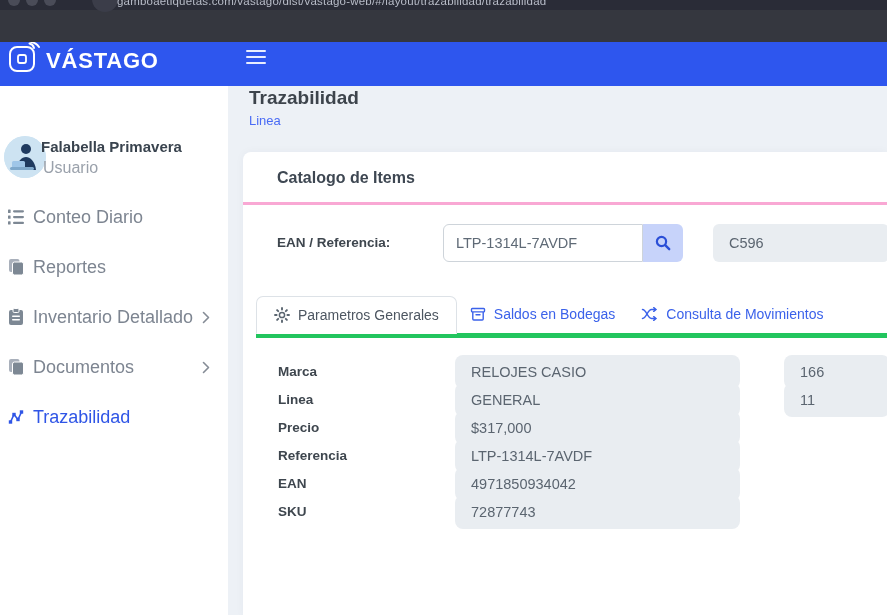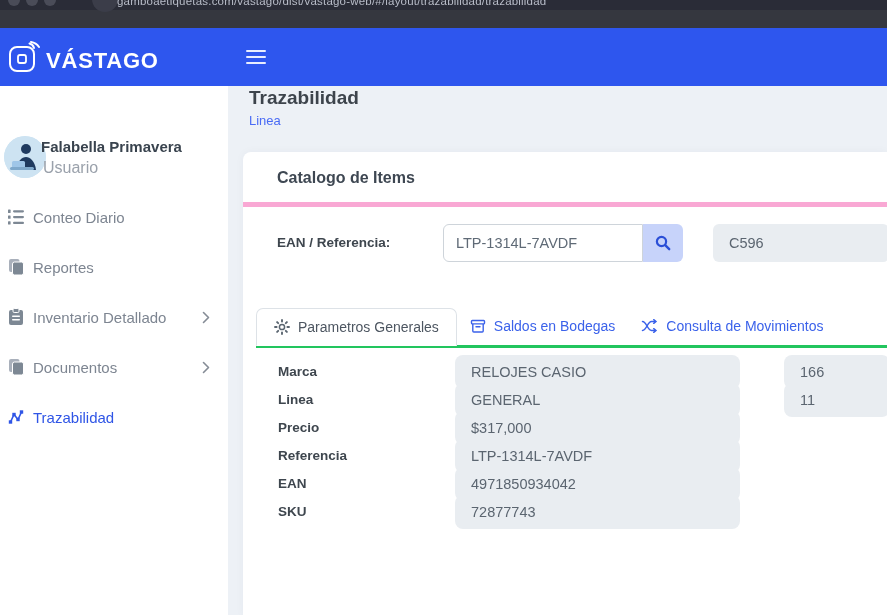--- a/index.html
+++ b/index.html
@@ -2,21 +2,21 @@
 <html><head>
 <meta charset="utf-8">
 <style>
   html,body{margin:0;padding:0;}
   body{
     width:887px;height:615px;position:relative;overflow:hidden;
     font-family:"Liberation Sans",sans-serif;background:#fff;
   }
   
   #browser-bar{
-    position:absolute;left:0;top:0;width:887px;height:28px;
+    position:absolute;left:0;top:0;width:887px;height:42px;
     background:linear-gradient(#2a2c37 0 10px,#35373f 10px 100%);
     overflow:hidden;z-index:5;
   }
   #browser-bar .nav-dot{position:absolute;top:-6px;width:12px;height:12px;border-radius:50%;background:#4a4c58;}
   #browser-bar .ext-circle{position:absolute;top:-14px;left:92px;width:26px;height:26px;border-radius:50%;background:#3b3d49;}
   #browser-bar .url-text{
     position:absolute;left:117px;top:-5px;font-size:11.5px;color:#b9bdc9;
     white-space:nowrap;letter-spacing:.2px;
   }
   
@@ -39,59 +39,59 @@
   #user-block{position:absolute;left:0;top:26px;width:228px;height:56px;}
   #user-avatar{
     position:absolute;left:4px;top:2px;width:42px;height:42px;border-radius:50%;
     background:#cde3f2;overflow:hidden;
   }
   #user-name{position:absolute;left:41px;top:4px;font-size:15px;font-weight:bold;color:#39434e;}
   #user-role{position:absolute;left:43px;top:25px;font-size:16px;color:#9aa1ab;text-align:center;}
   #menu{position:absolute;left:0;top:84px;width:228px;}
   .menu-item{
     position:relative;height:50px;display:flex;align-items:center;cursor:pointer;
-    color:#7d8591;font-size:15px;
+    color:#7d8591;font-size:18px;
   }
   .menu-item .mi-icon{width:20px;margin-left:6px;display:flex;align-items:center;justify-content:center;}
   .menu-item .mi-label{margin-left:7px;}
   .menu-item .mi-chevron{position:absolute;right:18px;top:19px;}
   .menu-item.active{color:#2f55e6;}
   
   #main{position:absolute;left:228px;top:86px;width:659px;height:529px;background:#edf1f6;}
   #page-title{position:absolute;left:21px;top:1px;font-size:19px;font-weight:bold;color:#3d444c;}
   #breadcrumb{position:absolute;left:21px;top:27px;font-size:13px;color:#4a6bf5;cursor:pointer;}
   
   #card{
     position:absolute;left:15px;top:66px;width:644px;height:463px;background:#fff;
     border-radius:8px 0 0 0;box-shadow:0 0 10px rgba(20,40,80,.04);
   }
   #card-title{
     height:50px;line-height:52px;padding-left:34px;font-size:16px;font-weight:bold;color:#3e4752;
-    border-bottom:5px solid #f9a8d4;
+    border-bottom:3px solid #f9a8d4;
   }
   
   #search-row{position:absolute;left:0;top:72px;width:100%;height:38px;}
   #search-label{position:absolute;left:34px;top:0;line-height:38px;font-size:13.5px;font-weight:bold;color:#3e464e;}
   #search-input{
     position:absolute;left:200px;top:0;width:200px;height:38px;box-sizing:border-box;
     border:1px solid #ced4da;border-radius:6px 0 0 6px;padding:0 0 0 12px;
     font-family:"Liberation Sans",sans-serif;font-size:14.5px;color:#5f6a76;outline:none;
   }
   #search-button{
     position:absolute;left:400px;top:0;width:40px;height:38px;border:none;cursor:pointer;
     background:#c7d3fa;border-radius:0 6px 6px 0;display:flex;align-items:center;justify-content:center;
   }
   #code-field{
     position:absolute;left:470px;top:0;right:-2px;height:38px;line-height:38px;
     background:#e9edf1;border-radius:6px;padding-left:16px;font-size:14.5px;color:#5b6570;
   }
   
   #tabs{
-    position:absolute;left:13px;top:155px;right:0;height:38px;
-    display:flex;align-items:flex-end;border-bottom:3px solid #22c55e;text-align:right;
+    position:absolute;left:13px;top:143px;right:0;height:38px;
+    display:flex;align-items:flex-end;border-bottom:5px solid #22c55e;text-align:right;
   }
   .tab{
     height:38px;box-sizing:border-box;display:flex;align-items:center;gap:8px;
     font-size:14px;cursor:pointer;padding:0 13px;color:#3b62ea;white-space:nowrap;
   }
   .tab.active{
     background:#fff;border:1px solid #dde2e7;border-bottom:1px solid #fff;
     margin-bottom:-1px;border-radius:7px 7px 0 0;color:#4d5661;padding:0 17px;
   }
   

